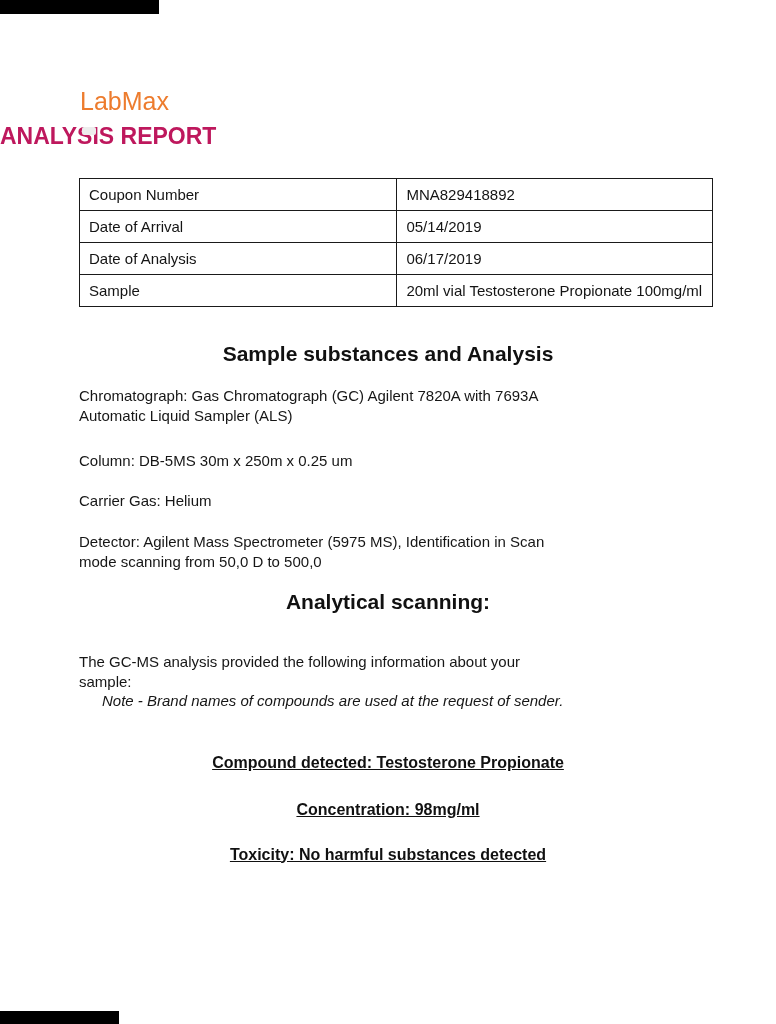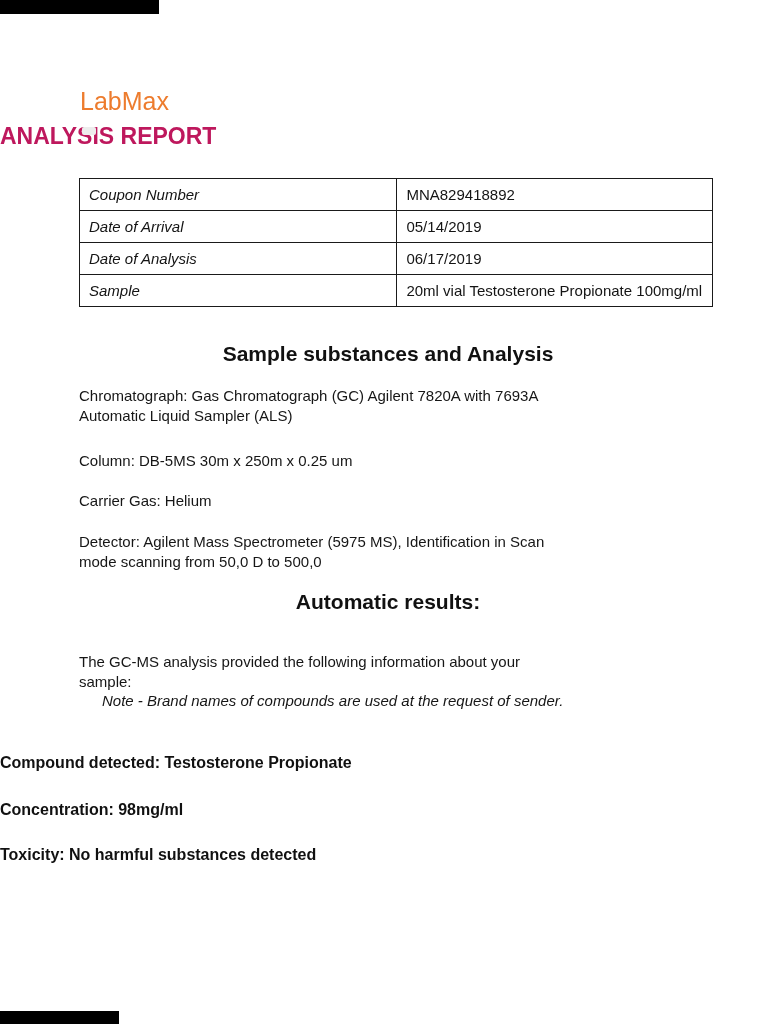--- a/index.html
+++ b/index.html
@@ -52,21 +52,21 @@
     border-collapse: collapse;
   }
   table.info-table td {
     border: 1.5px solid #1a1a1a;
     height: 32px;
     vertical-align: middle;
     font-size: 15px;
     padding-left: 9px;
     color: #141414;
   }
-  td.col-label { width: 318px; font-style: italic; }
+  td.col-label { width: 318px; }
   td.col-value { width: 316px; }
 
   .section-heading {
     text-align: center;
     font-size: 21px;
     line-height: 26px;
     font-weight: bold;
     color: #111111;
   }
   .prep-heading { margin-top: 34px; }
@@ -89,24 +89,26 @@
   .results-note {
     margin-left: 102px;
     margin-right: 110px;
     font-size: 15px;
     line-height: 19.5px;
     font-style: italic;
     color: #161616;
   }
 
   .finding {
+    text-align: center;
     font-size: 16px;
     line-height: 19px;
     font-weight: bold;
     color: #111111;
+    text-decoration: underline;
   }
   .f1 { margin-top: 42px; }
   .f2 { margin-top: 28px; }
   .f3 { margin-top: 26px; }
 </style>
 </head>
 <body>
 
 <div class="page">
 
@@ -141,21 +143,21 @@
 
   <div class="section-heading prep-heading">Sample substances and Analysis</div>
 
   <div class="body-text p1">Chromatograph: Gas Chromatograph (GC) Agilent 7820A with 7693A
 Automatic Liquid Sampler (ALS)</div>
   <div class="body-text p2">Column: DB-5MS 30m x 250m x 0.25 um</div>
   <div class="body-text p3">Carrier Gas: Helium</div>
   <div class="body-text p4">Detector: Agilent Mass Spectrometer (5975 MS), Identification in Scan
 mode scanning from 50,0 D to 500,0</div>
 
-  <div class="section-heading results-heading">Automatic results:</div>
+  <div class="section-heading results-heading">Analytical scanning:</div>
 
   <div class="body-text results-intro">The GC-MS analysis provided the following information about your
 sample:</div>
   <div class="results-note">Note - Brand names of compounds are used at the request of sender.</div>
 
   <div class="finding f1">Compound detected: Testosterone Propionate</div>
   <div class="finding f2">Concentration: 98mg/ml</div>
   <div class="finding f3">Toxicity: No harmful substances detected</div>
 
 </div>

